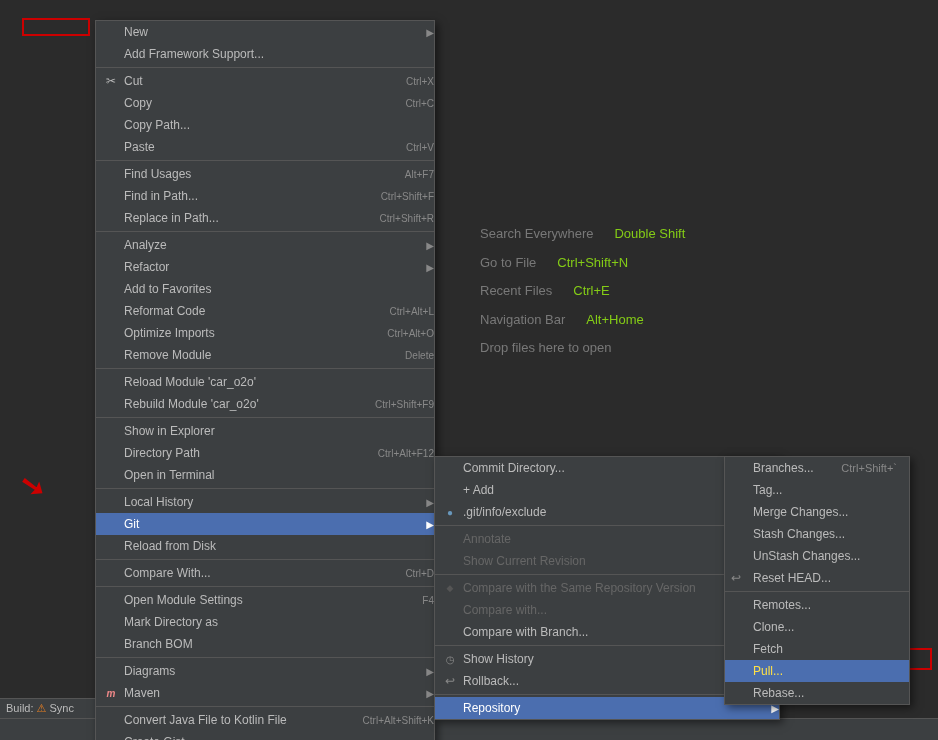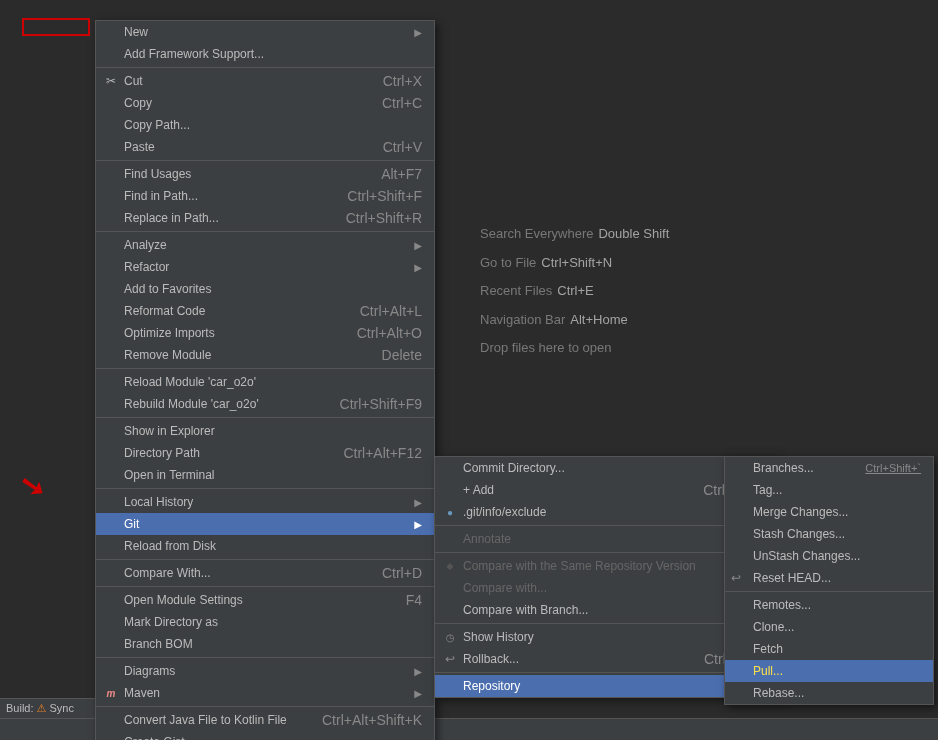--- a/index.html
+++ b/index.html
@@ -23,54 +23,54 @@
 
     
     .search-hints {
       position: absolute;
       top: 220px;
       left: 480px;
       color: #787878;
       font-size: 13px;
       line-height: 2.2;
     }
-    .search-hints .hint-line { display: flex; gap: 5px; align-items: center; }
-    .search-hints .shortcut { color: #a3a3a3; }
+    .search-hints .hint-line { display: flex; gap: 21px; align-items: center; }
+    .search-hints .shortcut { color: #84cc16; }
 
     
     .context-menu {
       position: absolute;
       top: 20px;
       left: 95px;
       width: 340px;
       background: #3c3f41;
       border: 1px solid #555555;
       box-shadow: 3px 3px 8px rgba(0,0,0,0.5);
       z-index: 10;
     }
 
     .menu-item {
       display: flex;
       align-items: center;
       justify-content: space-between;
-      padding: 3px 12px 3px 28px;
+      padding: 3px 0 3px 28px;
       cursor: pointer;
       position: relative;
       min-height: 22px;
       color: #bbbbbb;
       white-space: nowrap;
     }
     .menu-item.highlighted {
       background: #4b6eaf;
       color: #ffffff;
     }
     .menu-item .item-label { flex: 1; }
     .menu-item .shortcut-hint {
       color: #888888;
-      font-size: 14px;
+      font-size: 10px;
       margin-left: 20px;
     }
     .menu-item .arrow {
       color: #888;
       font-size: 10px;
       margin-left: 5px;
     }
     .menu-item.active .arrow,
     .menu-item.highlighted .arrow { color: #fff; }
     .menu-item.disabled { color: #666666; }
@@ -100,21 +100,21 @@
       border: 1px solid #555555;
       box-shadow: 3px 3px 8px rgba(0,0,0,0.5);
       z-index: 20;
     }
 
     
     .branches-submenu {
       position: absolute;
       top: 456px;
       left: 724px;
-      width: 210px;
+      width: 186px;
       background: #3c3f41;
       border: 1px solid #555555;
       box-shadow: 3px 3px 8px rgba(0,0,0,0.5);
       z-index: 30;
     }
     .branches-submenu-item {
       display: flex;
       align-items: center;
       padding: 3px 12px 3px 28px;
       cursor: pointer;
@@ -124,21 +124,20 @@
       justify-content: space-between;
       position: relative;
     }
     .branches-submenu-item:hover, .branches-submenu-item.active {
       background: #4b6eaf;
       color: #fde047;
     }
     .branches-submenu-item .shortcut-hint {
       color: #888;
       font-size: 11px;
-      text-decoration: underline;
     }
     .branches-submenu-item .icon-area {
       position: absolute;
       left: 6px;
       width: 18px;
     }
 
     
     .arrow-indicator {
       position: absolute;
@@ -336,20 +335,23 @@
     <span class="shortcut-hint">Ctrl+Alt+A</span>
   </div>
   <div class="menu-item">
     <span class="icon-area" style="color:#6897bb;font-size:10px;">●</span>
     <span class="item-label">.git/info/exclude</span>
   </div>
   <div class="menu-separator"></div>
   <div class="menu-item disabled">
     <span class="item-label">Annotate</span>
   </div>
+  <div class="menu-item disabled">
+    <span class="item-label">Show Current Revision</span>
+  </div>
   <div class="menu-separator"></div>
   <div class="menu-item disabled">
     <span class="icon-area" style="color:#555;font-size:9px;">◆</span>
     <span class="item-label">Compare with the Same Repository Version</span>
   </div>
   <div class="menu-item disabled">
     <span class="item-label">Compare with...</span>
   </div>
   <div class="menu-item">
     <span class="item-label">Compare with Branch...</span>

